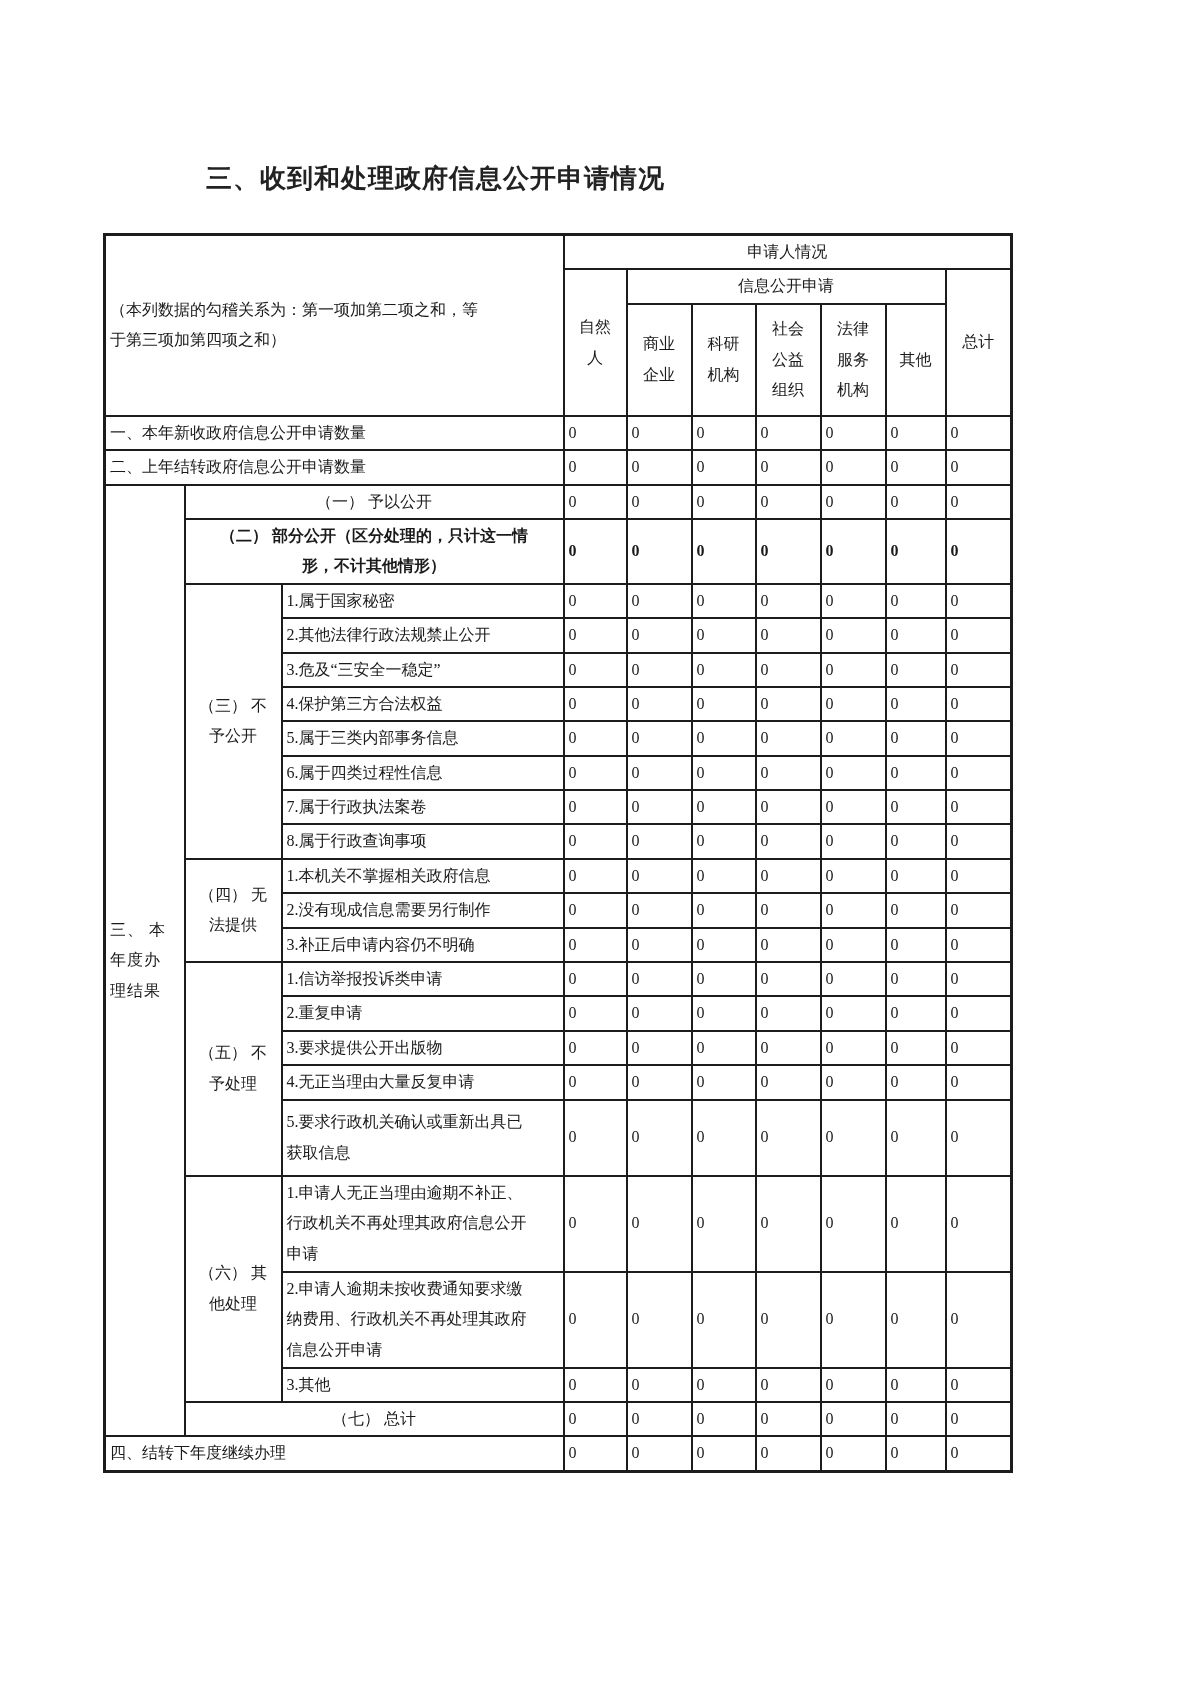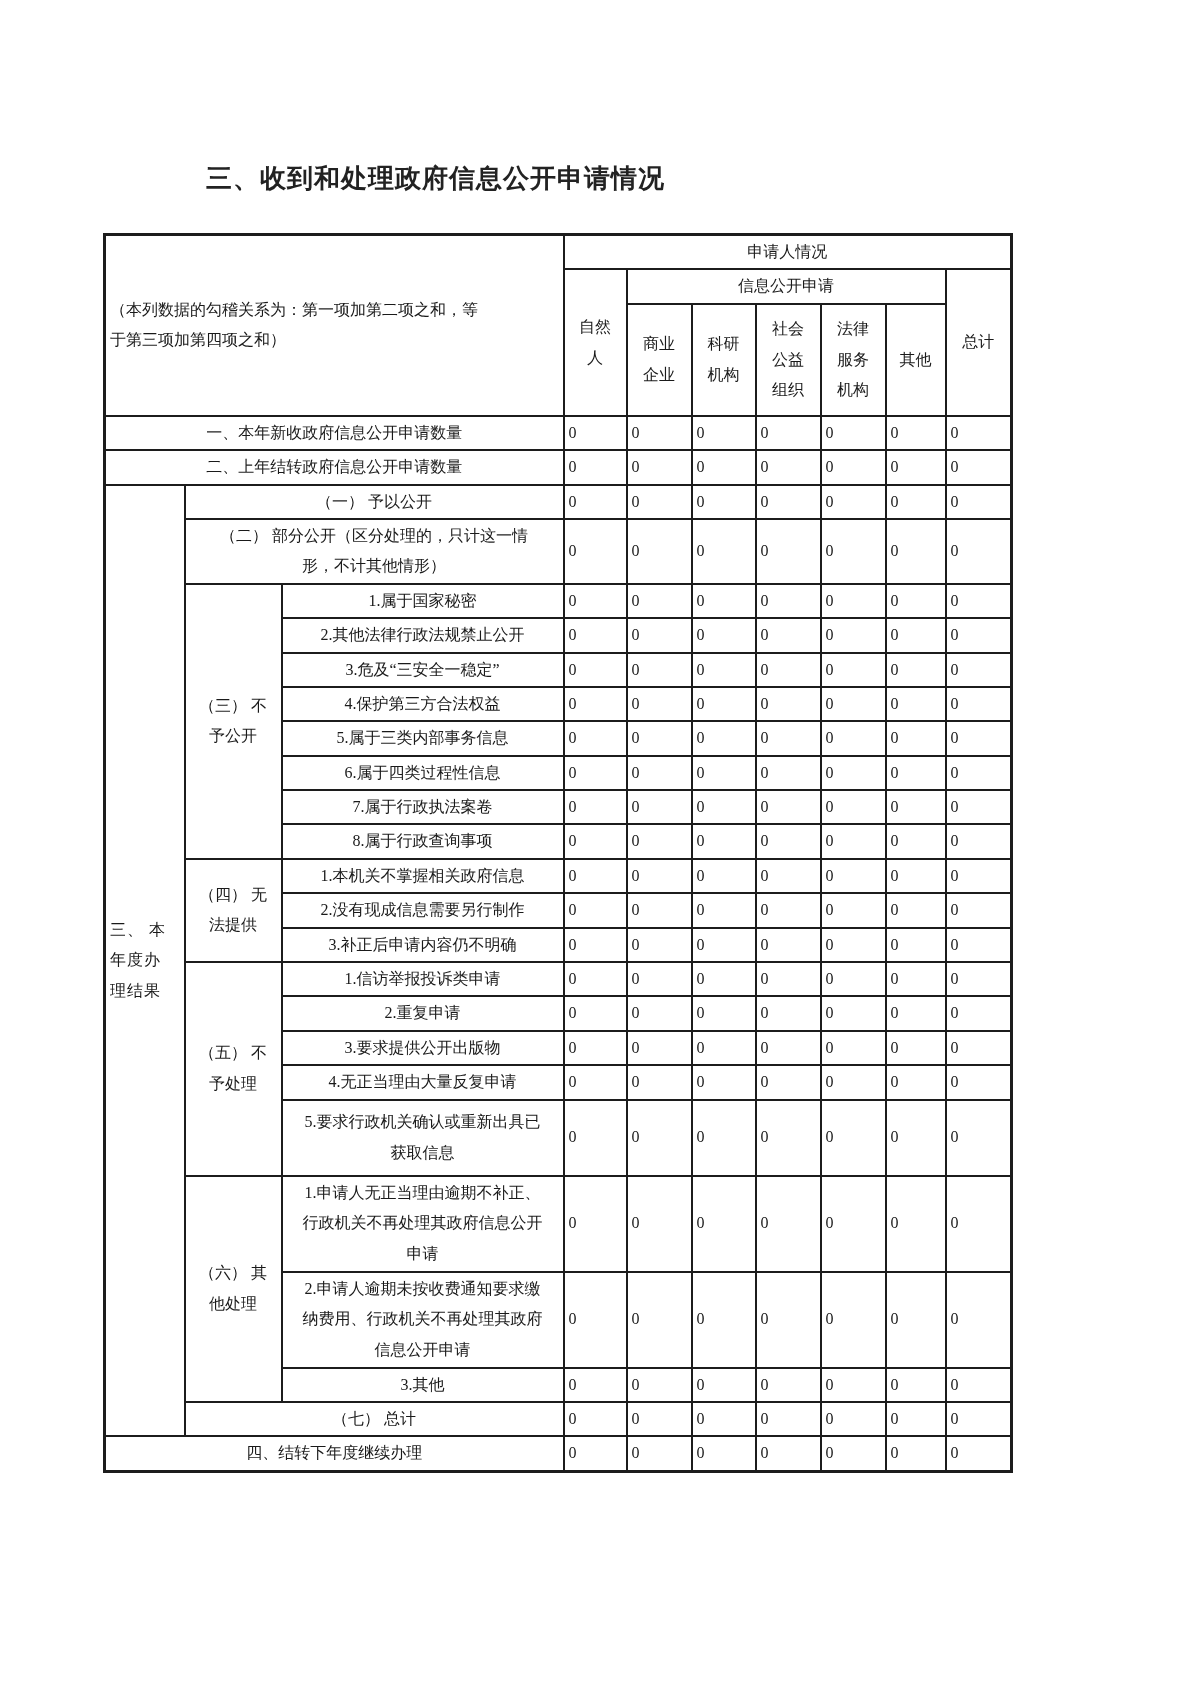--- a/index.html
+++ b/index.html
@@ -30,31 +30,31 @@
     border: 2px solid #1c1c1c;
     font-size: 16px;
     line-height: 1.9;
     padding: 1px 4px;
     vertical-align: middle;
     overflow: hidden;
     word-break: break-all;
   }
   td.hdr  { text-align: center; padding: 1px 2px; }
   td.note { text-align: left; padding: 4px 9px; line-height: 2.05; }
-  td.lbl  { text-align: center; padding-left: 5px; }
+  td.lbl  { text-align: left; padding-left: 5px; }
   td.grp  { text-align: center; padding-left: 9px; }
   td.sec  { text-align: left; padding-left: 10px; letter-spacing: 1px; }
   td.val  { text-align: left; padding-left: 5px; font-size: 17px; }
   td.vtop { vertical-align: top; }
   .pre    { white-space: pre-line; margin-left: 8px; }
   tr.rh    { height: 34px; }
   tr.rh-h1 { height: 32px; }
   tr.rh-h2 { height: 33px; }
   tr.rh-h3 { height: 112px; }
-  tr.rt2   { height: 58px; }
+  tr.rt2   { height: 58px; font-weight: bold; }
   tr.rt2b  { height: 76px; }
   tr.rt3   { height: 96px; }
 </style>
 </head>
 <body>
 
 <div class="page-title">三、收到和处理政府信息公开申请情况</div>
 
 <table class="report">
   <colgroup>

